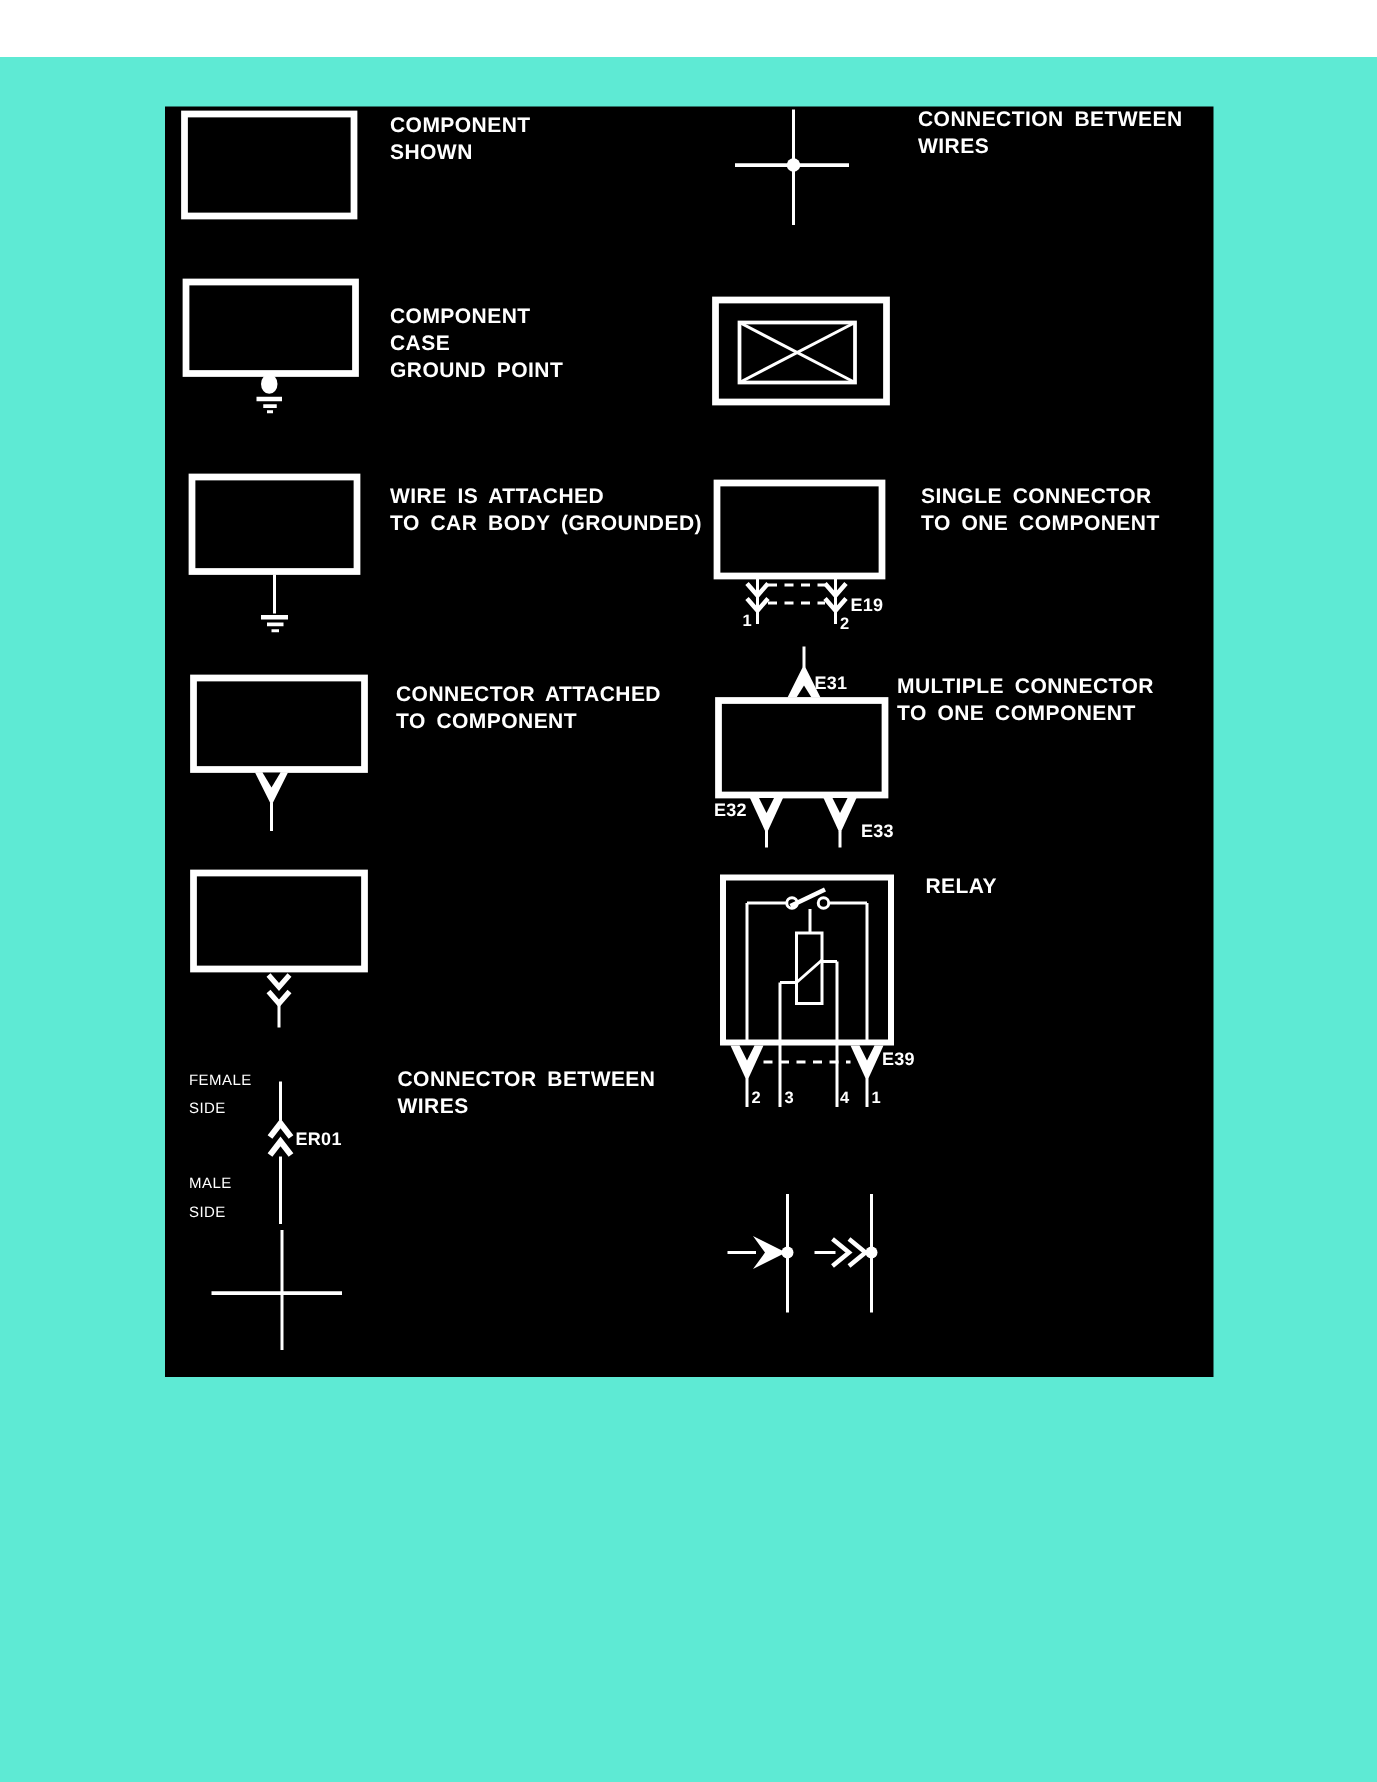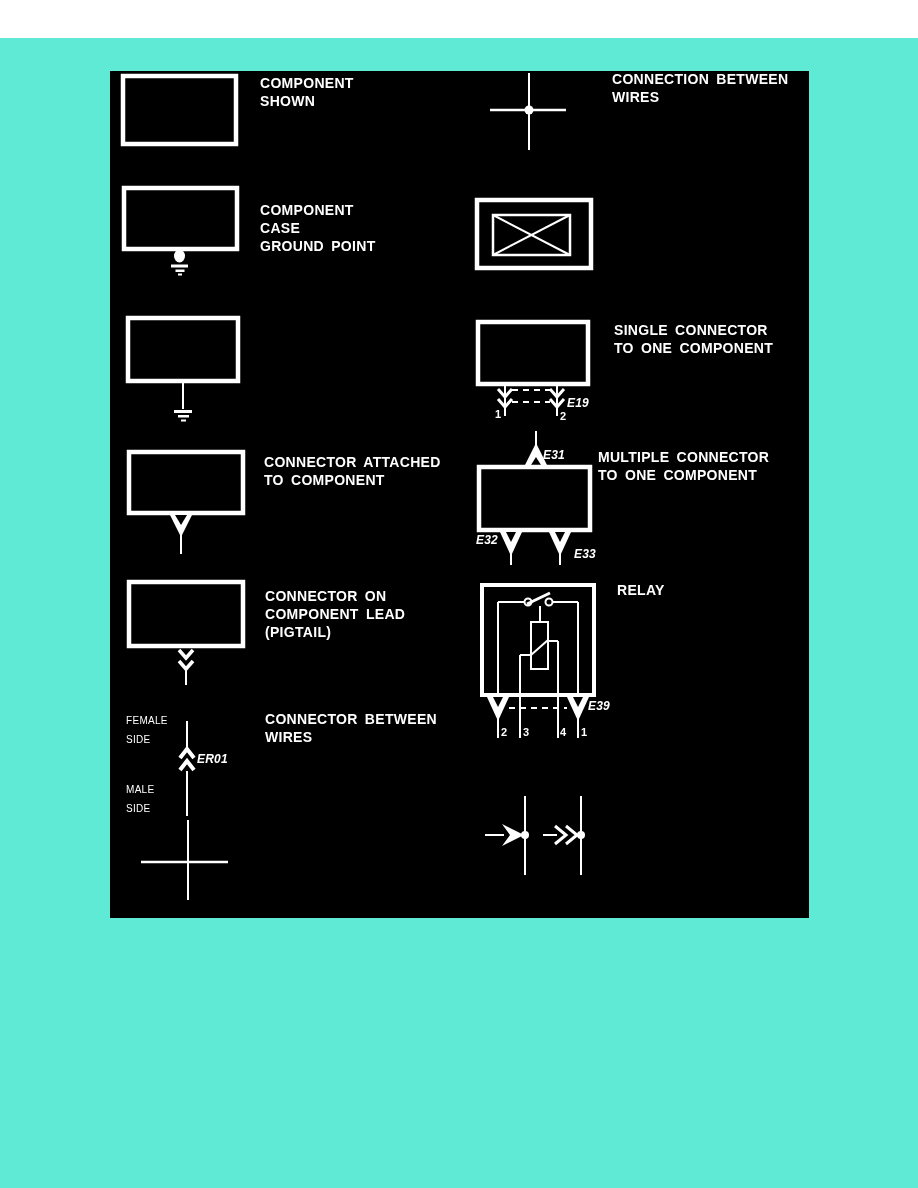--- a/index.html
+++ b/index.html
@@ -3,21 +3,21 @@
 <meta charset="utf-8">
 <style>
   html,body{margin:0;padding:0;background:#ffffff;}
   .page{position:relative;width:918px;height:1188px;background:#5eead4;overflow:hidden;
         font-family:"Liberation Sans",sans-serif;margin-top:38px;}
   .panel{position:absolute;left:110px;top:33px;width:699px;height:847px;background:#000000;}
   .panel svg{position:absolute;left:0;top:0;}
   .lbl{position:absolute;color:#ffffff;font-weight:bold;font-size:14px;line-height:18px;
        letter-spacing:0.3px;word-spacing:3px;white-space:pre-line;}
   .code{position:absolute;color:#ffffff;font-weight:bold;font-size:12px;line-height:12px;
-        letter-spacing:0.2px;white-space:nowrap;font-style:italic;}
+        letter-spacing:0.2px;white-space:nowrap;}
   .pin{position:absolute;color:#ffffff;font-weight:bold;font-size:11px;line-height:11px;}
   .sidelbl{position:absolute;color:#ffffff;font-weight:normal;font-size:10px;line-height:19px;
         letter-spacing:0.3px;white-space:pre-line;}
 </style>
 </head>
 <body>
 
 <div class="page">
   <div class="panel">
 
@@ -147,29 +147,28 @@
       </g>
     </svg>
 
     <div class="lbl" style="left:150px;top:3px">COMPONENT
 SHOWN</div>
     <div class="lbl" style="left:502px;top:-1px">CONNECTION BETWEEN
 WIRES</div>
     <div class="lbl" style="left:150px;top:130px">COMPONENT
 CASE
 GROUND POINT</div>
+    <div class="lbl" style="left:150px;top:250px">WIRE IS ATTACHED
+TO CAR BODY (GROUNDED)</div>
     <div class="lbl" style="left:504px;top:250px">SINGLE CONNECTOR
 TO ONE COMPONENT</div>
     <div class="lbl" style="left:154px;top:382px">CONNECTOR ATTACHED
 TO COMPONENT</div>
     <div class="lbl" style="left:488px;top:377px">MULTIPLE CONNECTOR
 TO ONE COMPONENT</div>
-    <div class="lbl" style="left:155px;top:516px">CONNECTOR ON
-COMPONENT LEAD
-(PIGTAIL)</div>
     <div class="lbl" style="left:507px;top:510px">RELAY</div>
     <div class="lbl" style="left:155px;top:639px">CONNECTOR BETWEEN
 WIRES</div>
 
     <div class="sidelbl" style="left:16px;top:640px">FEMALE
 SIDE</div>
     <div class="sidelbl" style="left:16px;top:709px">MALE
 SIDE</div>
 
     <div class="code" style="left:457px;top:326px">E19</div>

